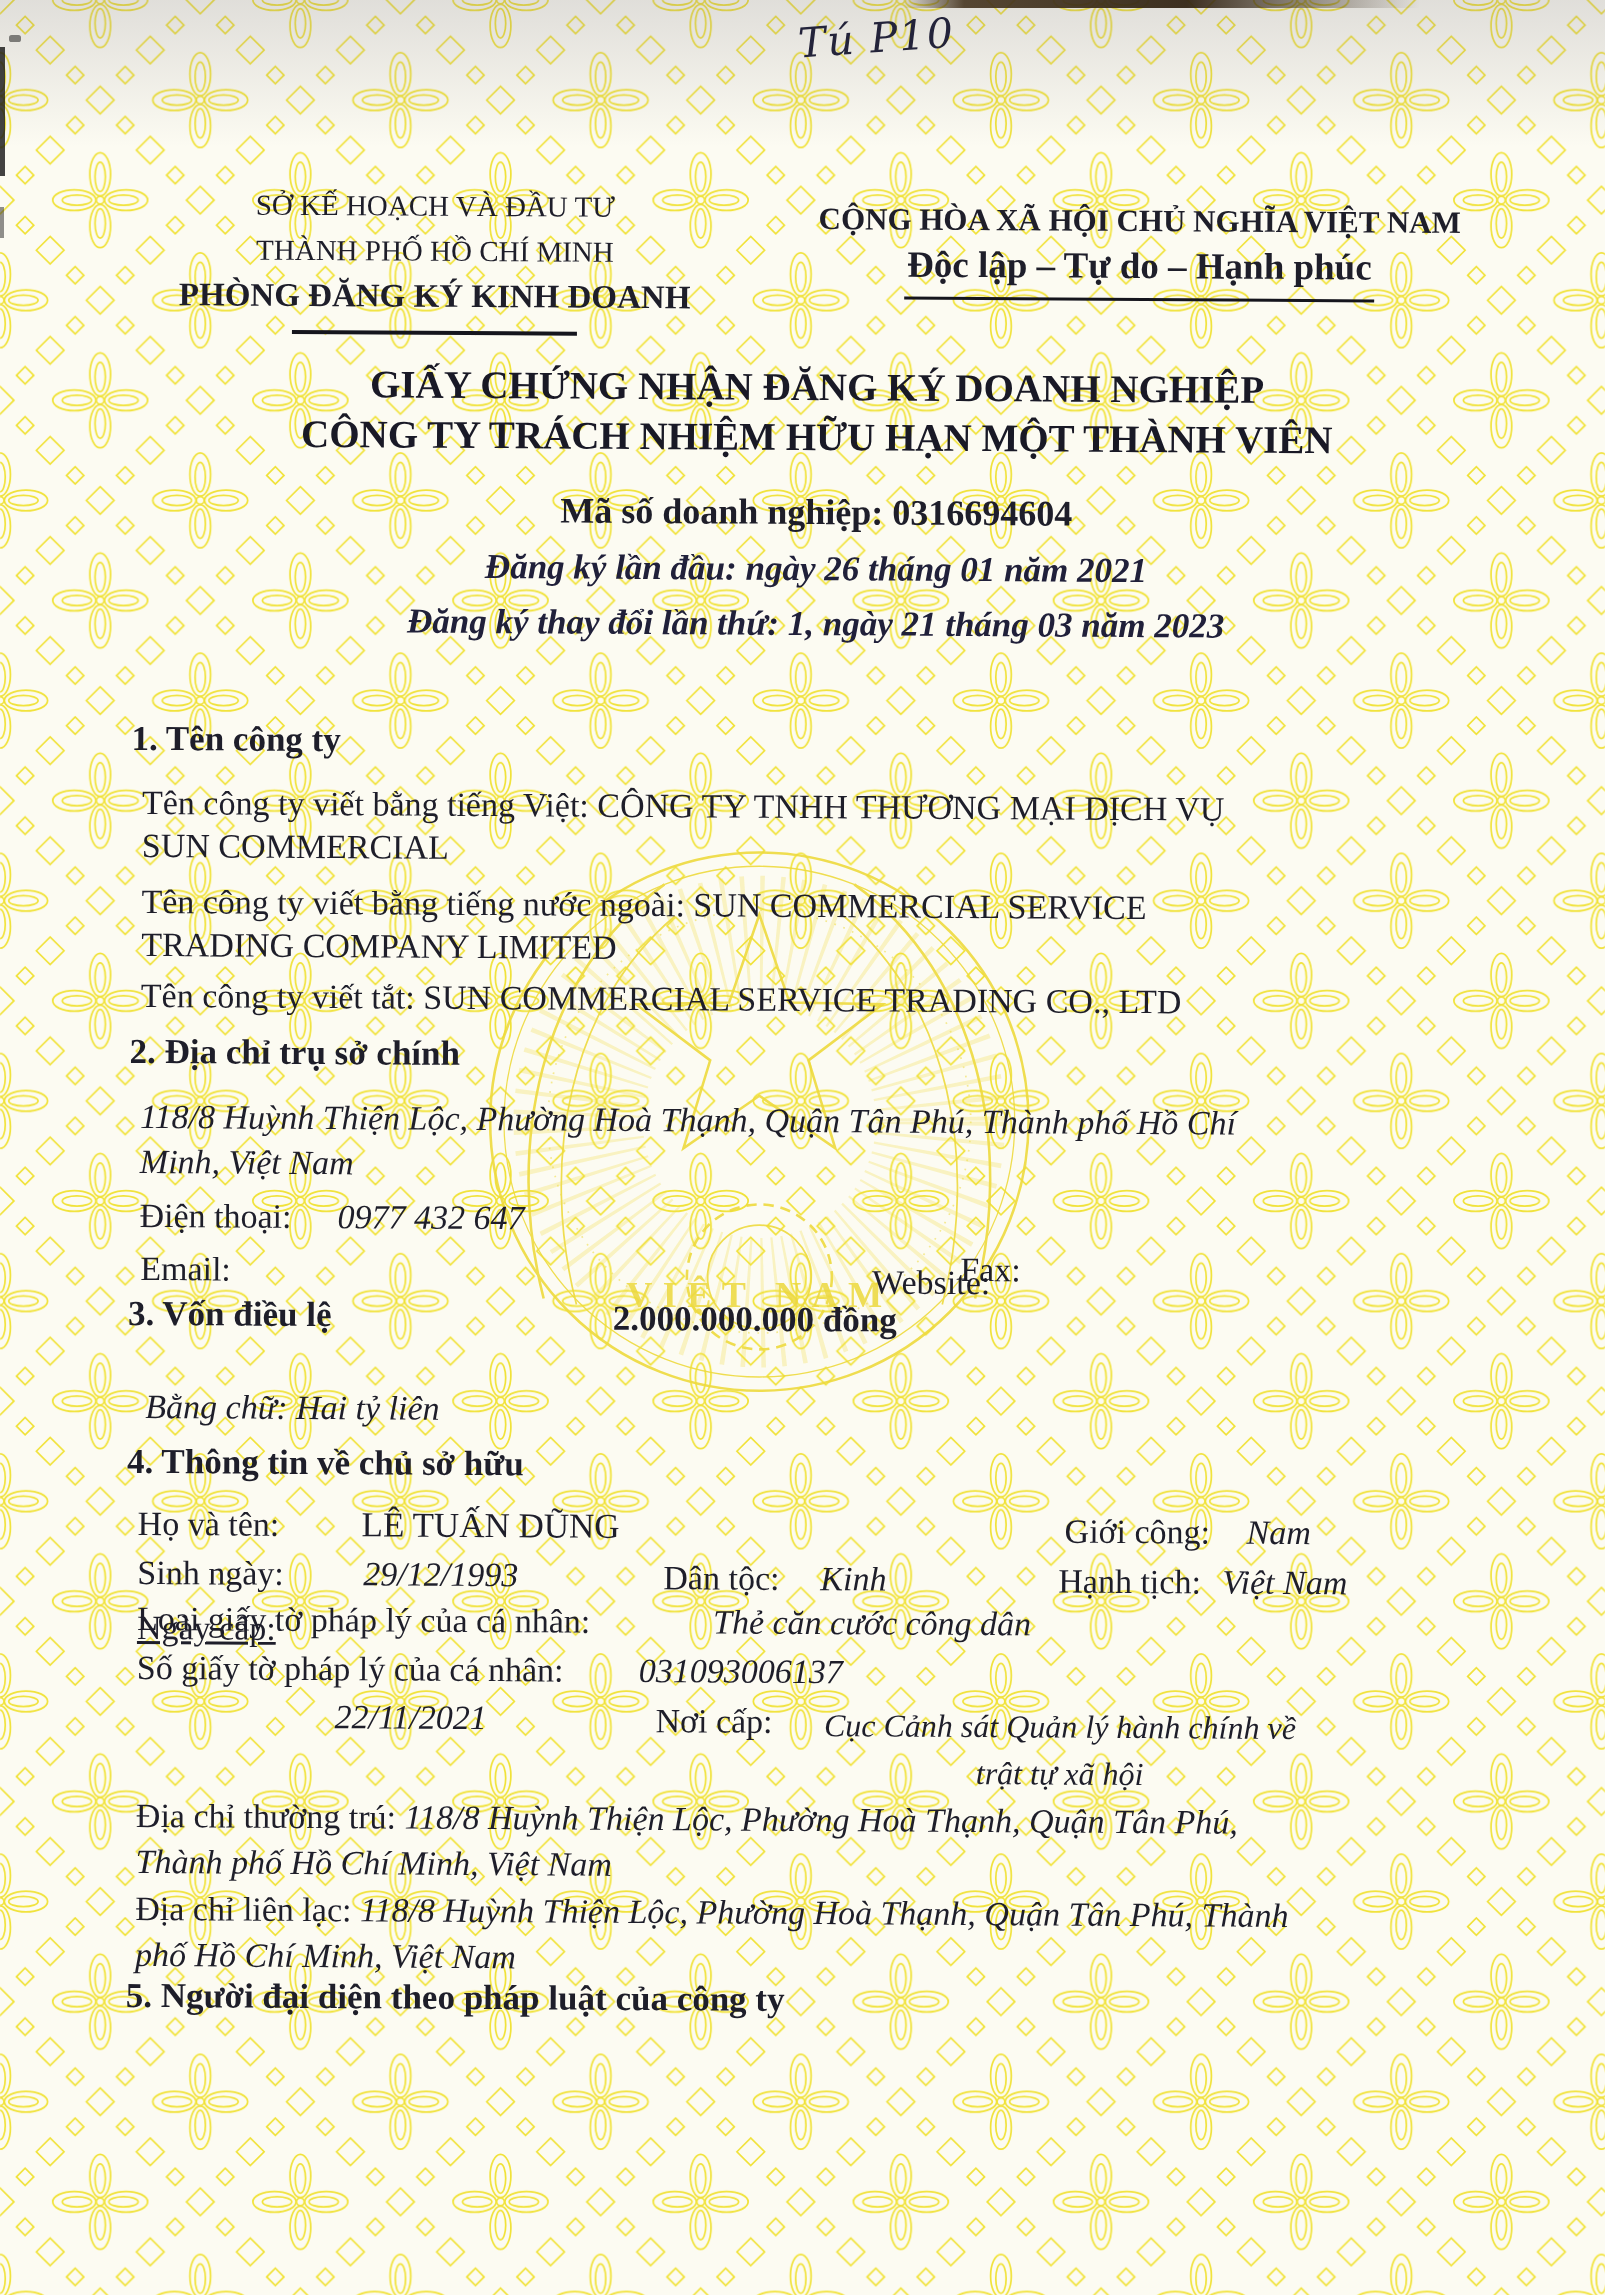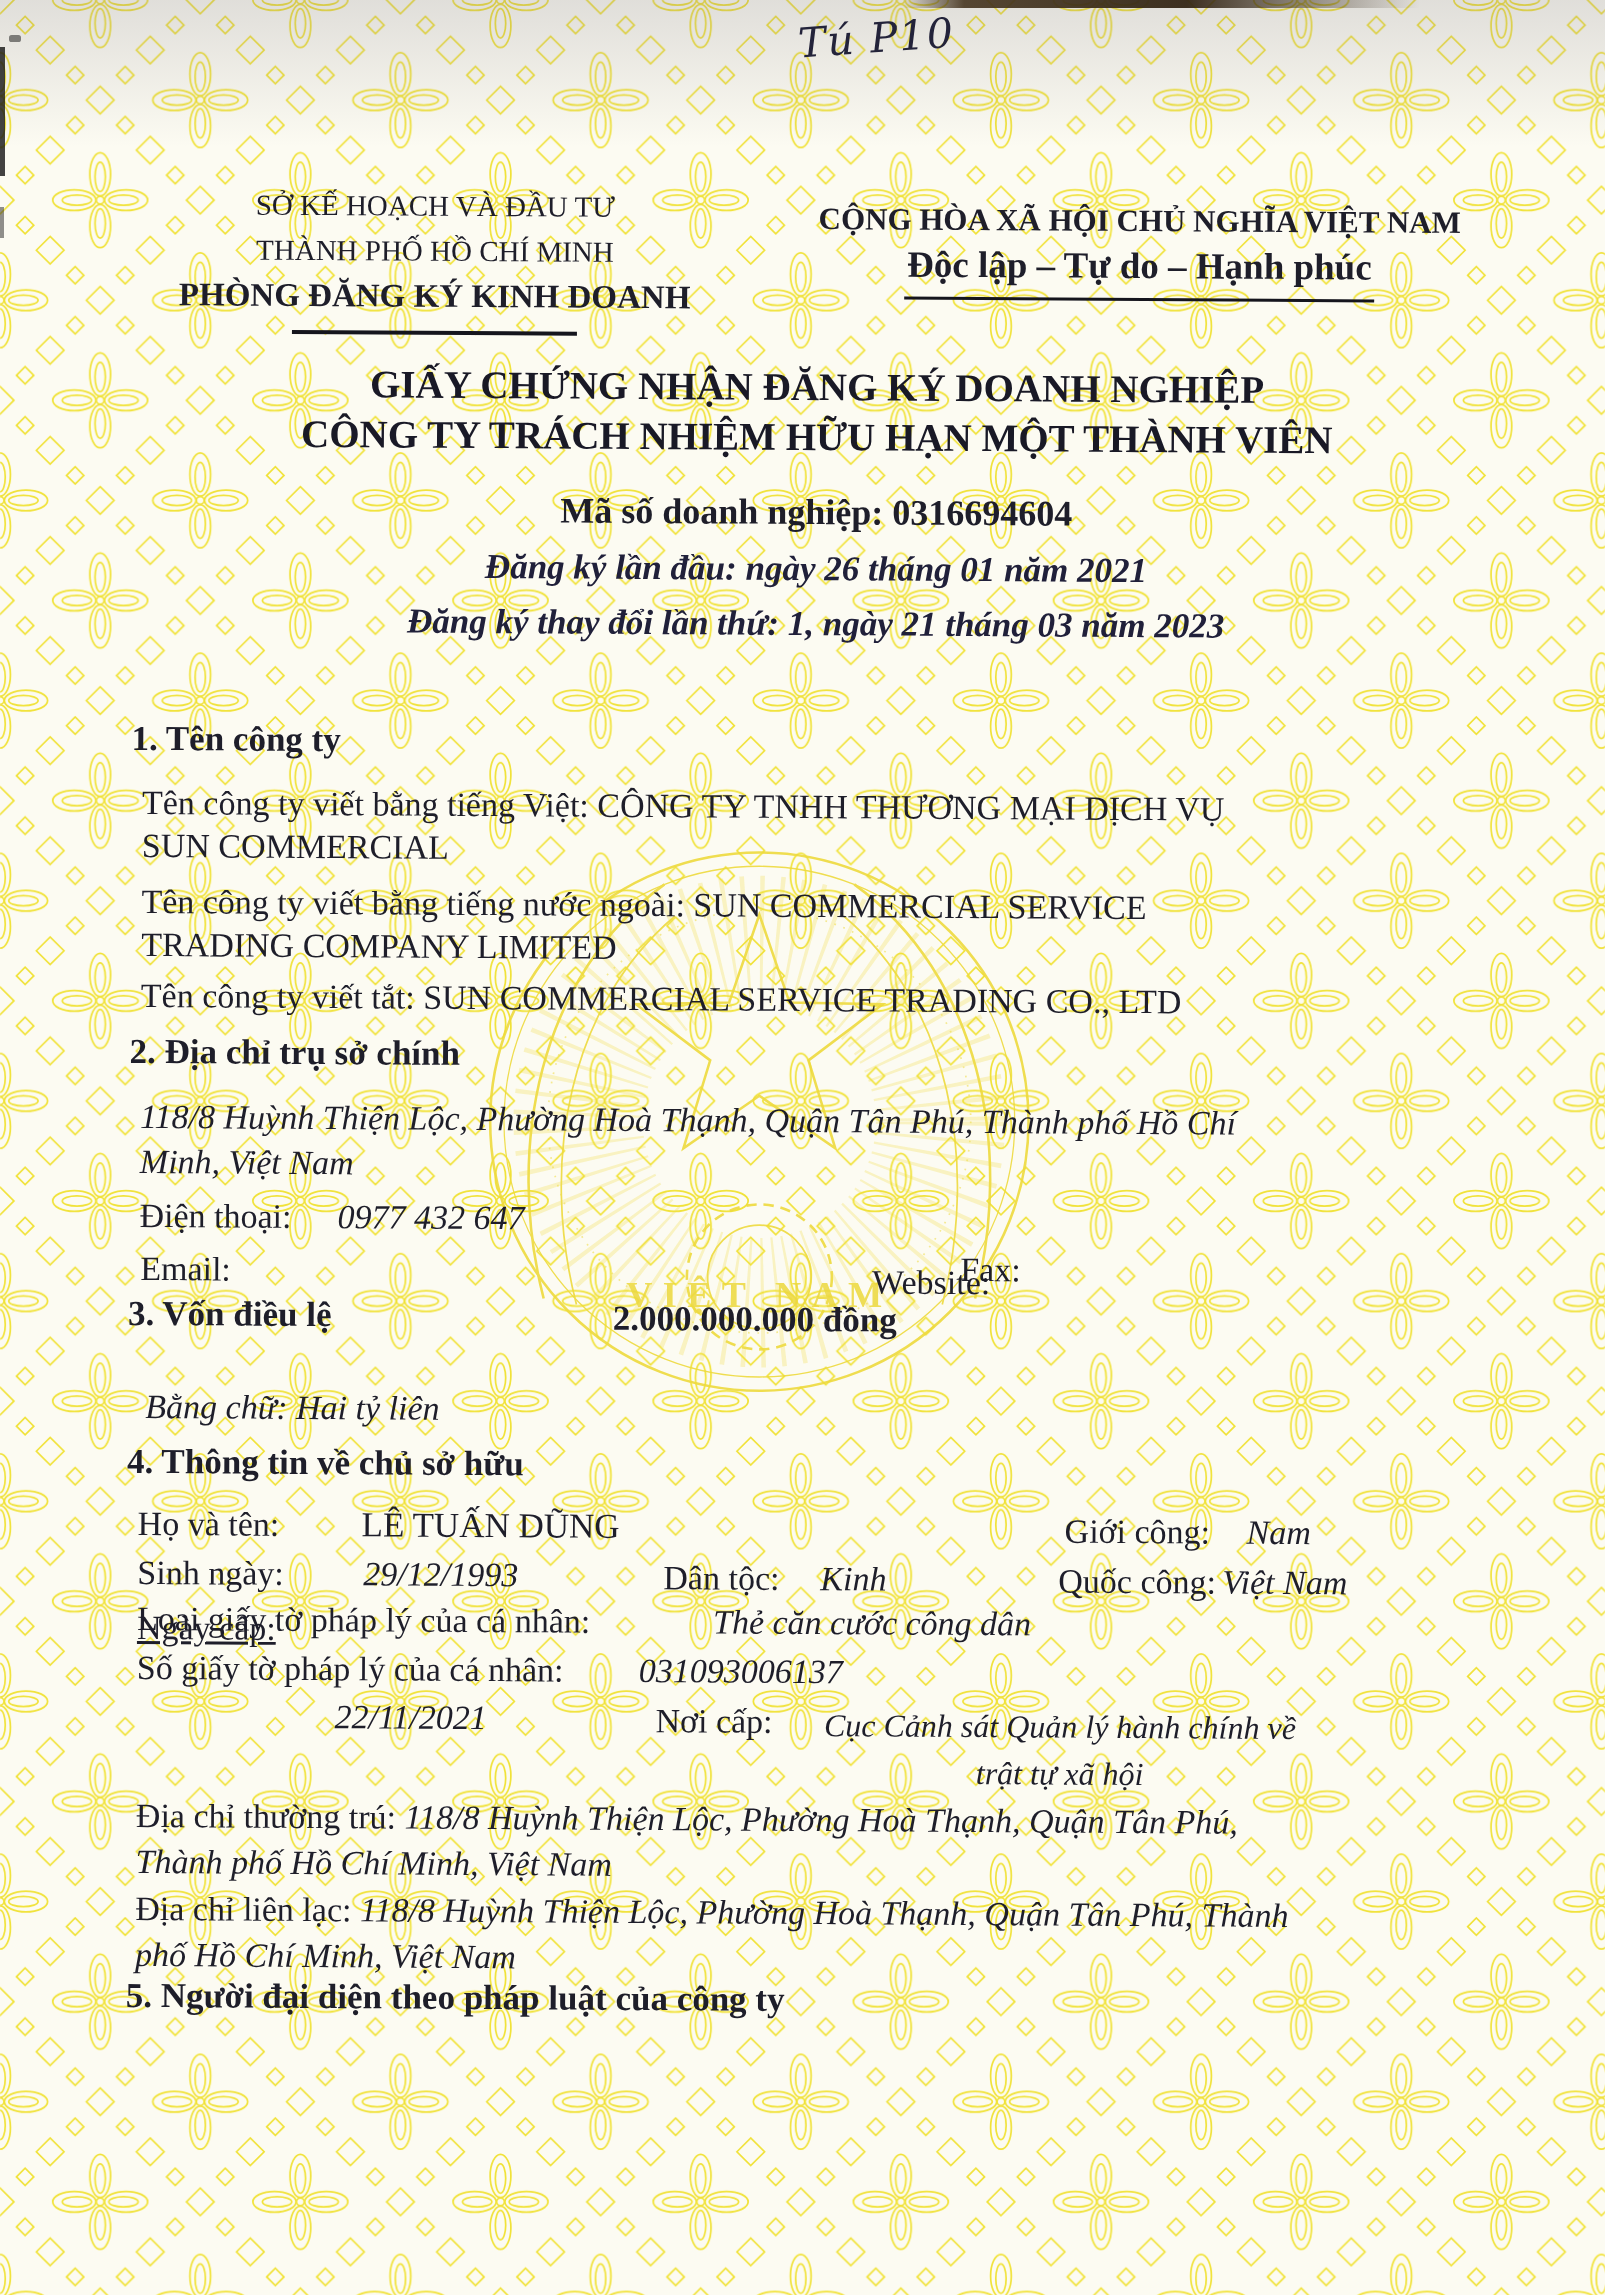--- a/index.html
+++ b/index.html
@@ -161,21 +161,21 @@
       <span class="t fs40" style="left:371px;top:1508px;">LÊ TUẤN DŨNG</span>
       <span class="t fs39" style="left:1074px;top:1510px;">Giới công:</span>
       <span class="t fs39 i" style="left:1256px;top:1510px;">Nam</span>
     </div>
 
     <div>
       <span class="t fs39" style="left:147px;top:1557px;">Sinh ngày:</span>
       <span class="t fs39 i" style="left:373px;top:1557px;">29/12/1993</span>
       <span class="t fs39" style="left:673px;top:1559px;">Dân tộc:</span>
       <span class="t fs39 i" style="left:830px;top:1559px;">Kinh</span>
-      <span class="t fs39" style="left:1068px;top:1560px;">Quốc công:</span>
+      <span class="t fs39" style="left:1068px;top:1560px;">Hạnh tịch:</span>
       <span class="t fs39 i" style="left:1232px;top:1560px;">Việt Nam</span>
     </div>
 
     <div>
       <span class="t fs39" style="left:147px;top:1603px;">Loại giấy tờ pháp lý của cá nhân:</span>
       <span class="t fs39 i" style="left:723px;top:1603px;">Thẻ căn cước công dân</span>
     </div>
 
     <div>
       <span class="t fs39" style="left:147px;top:1652px;">Số giấy tờ pháp lý của cá nhân:</span>

